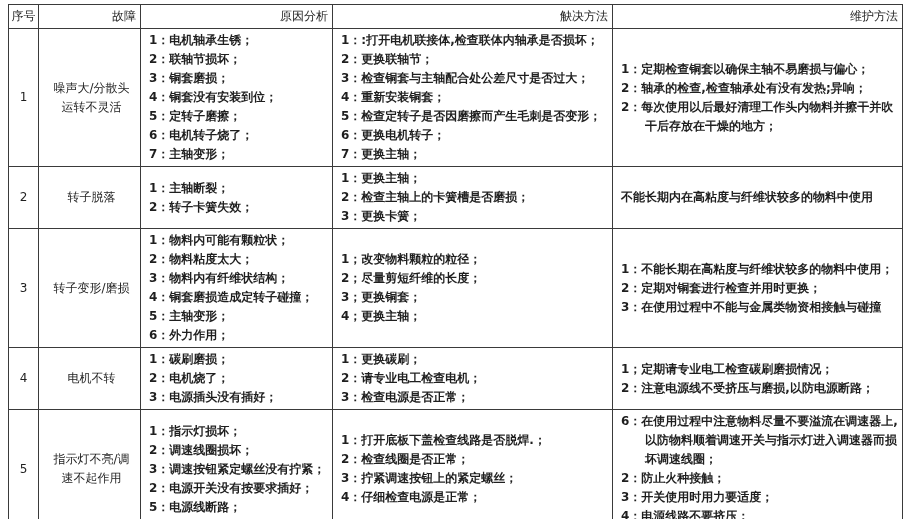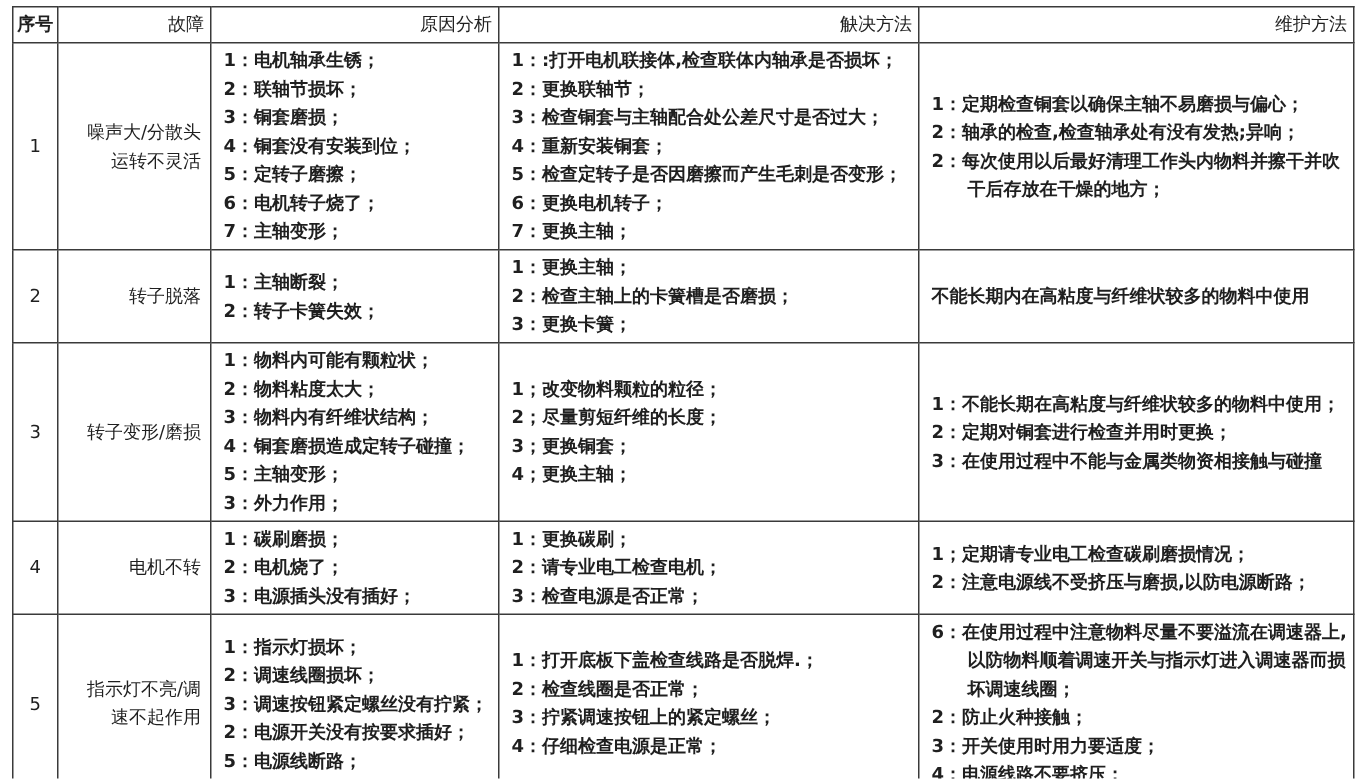--- a/index.html
+++ b/index.html
@@ -26,27 +26,27 @@
     overflow: hidden;
     vertical-align: middle;
   }
   thead tr { height: 24px; }
   th {
     font-weight: normal;
     text-align: right;
     padding: 1px 4px 1px 8px;
     white-space: nowrap;
   }
-  th.th-no { text-align: center; padding-left: 2px; padding-right: 2px; font-weight: bold; }
+  th.th-no { text-align: center; padding-left: 2px; padding-right: 2px; }
   td.no {
     text-align: center;
     padding: 0 2px;
   }
   td.fault {
-    text-align: right;
+    text-align: center;
     padding: 2px 6px 2px 10px;
   }
   td.list {
     padding: 2px 4px 2px 8px;
     font-weight: bold;
   }
   td.list .line {
     padding-left: 2em;
     text-indent: -2em;
   }
@@ -123,21 +123,21 @@
   </tr>
       <tr>
     <td class="no">3</td>
     <td class="fault">转子变形/磨损</td>
     <td class="list">
           <div class="line">1：物料内可能有颗粒状；</div>
           <div class="line">2：物料粘度太大；</div>
           <div class="line">3：物料内有纤维状结构；</div>
           <div class="line">4：铜套磨损造成定转子碰撞；</div>
           <div class="line">5：主轴变形；</div>
-          <div class="line">3：外力作用；</div>
+          <div class="line">6：外力作用；</div>
         </td>
     <td class="list">
           <div class="line">1；改变物料颗粒的粒径；</div>
           <div class="line">2；尽量剪短纤维的长度；</div>
           <div class="line">3；更换铜套；</div>
           <div class="line">4；更换主轴；</div>
         </td>
     <td class="list">
           <div class="line">1：不能长期在高粘度与纤维状较多的物料中使用；</div>
           <div class="line">2：定期对铜套进行检查并用时更换；</div>

